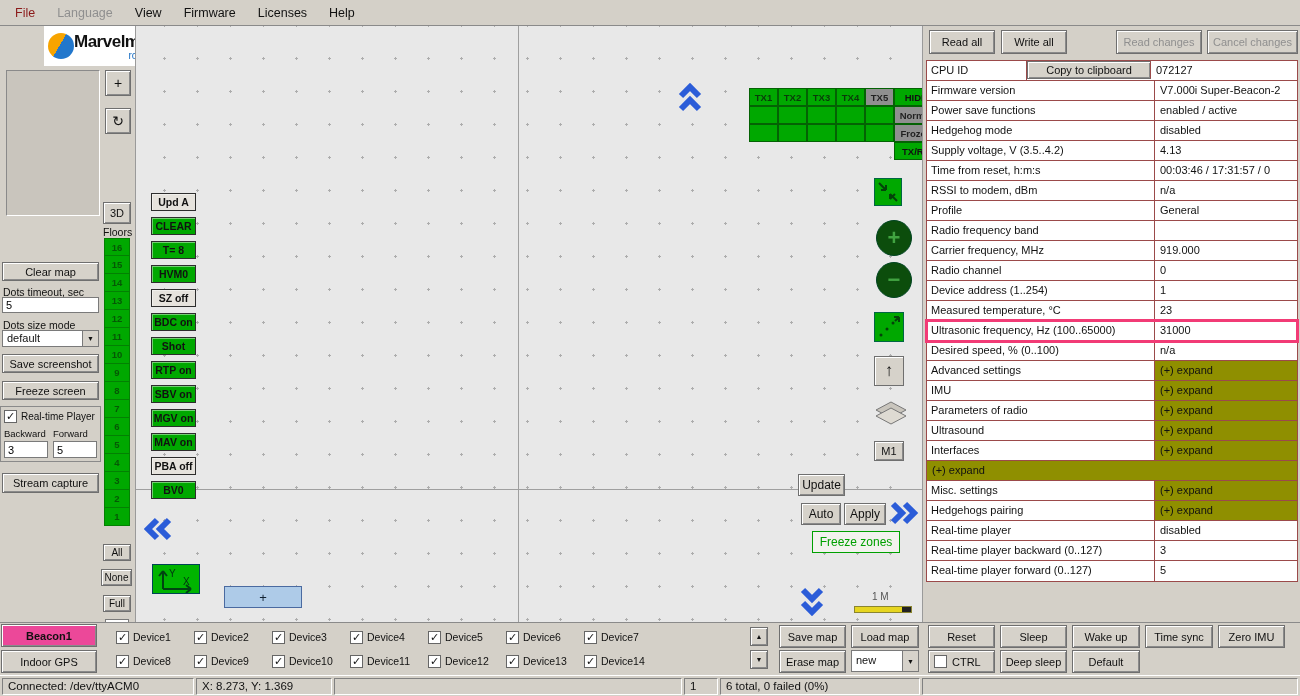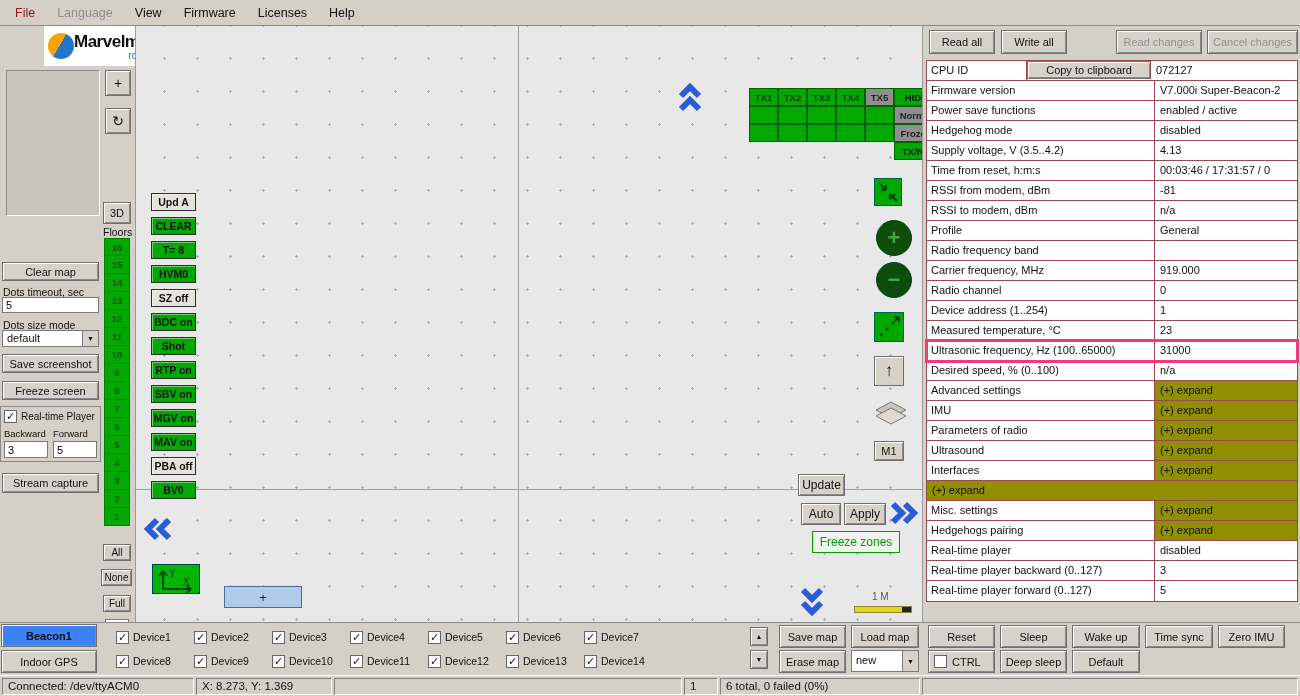--- a/index.html
+++ b/index.html
@@ -4,21 +4,21 @@
 <style>
   * { margin:0; padding:0; box-sizing:border-box; }
   html,body { width:1300px; height:696px; }
   body { font-family:"Liberation Sans",sans-serif; font-size:12px; background:#d4d0c8; position:relative; overflow:hidden; color:#111; }
 
   
   .btn { display:flex; align-items:center; justify-content:center; background:#d6d2ca;
          border:1px solid #6f6f6f; box-shadow:inset 1px 1px 0 #ffffff, inset -1px -1px 0 #8a8a8a;
          font-size:11px; white-space:nowrap; cursor:default; }
   .btn.dis { color:#8f8f8f; }
-  .btn.greenbg { background:#3b82f6; font-weight:bold; }
+  .btn.greenbg { background:#ec4899; font-weight:bold; }
   .input { background:#ffffff; border:1px solid #7a7a7a; font-size:11px; padding:1px 3px;
            font-family:"Liberation Sans",sans-serif; }
   .combo { display:flex; background:#fff; border:1px solid #7a7a7a; align-items:stretch; }
   .combo .ctext { flex:1; padding:1px 4px; font-size:11px; }
   .combo .carrow { width:16px; background:#d6d2ca; border-left:1px solid #7a7a7a;
                    font-size:7px; display:flex; align-items:center; justify-content:center; }
   .cb { width:13px; height:13px; background:#fff; border:1px solid #666; font-size:11px;
         line-height:11px; text-align:center; flex:0 0 13px; }
   .seg { position:absolute; top:2px; height:17px; border:1px solid;
          border-color:#808080 #ffffff #ffffff #808080; padding:1px 5px; font-size:11.5px;
@@ -344,24 +344,20 @@
       </div>
     <div class="prow">
         <div class="plabel">Supply voltage, V (3.5..4.2)</div>
         <div class="pvalue">4.13</div>
       </div>
     <div class="prow">
         <div class="plabel">Time from reset, h:m:s</div>
         <div class="pvalue">00:03:46 / 17:31:57 / 0</div>
       </div>
     <div class="prow">
-        <div class="plabel">RSSI from modem, dBm</div>
-        <div class="pvalue">-81</div>
-      </div>
-    <div class="prow">
         <div class="plabel">RSSI to modem, dBm</div>
         <div class="pvalue">n/a</div>
       </div>
     <div class="prow">
         <div class="plabel">Profile</div>
         <div class="pvalue">General</div>
       </div>
     <div class="prow">
         <div class="plabel">Radio frequency band</div>
         <div class="pvalue focus">915 MHz</div>

